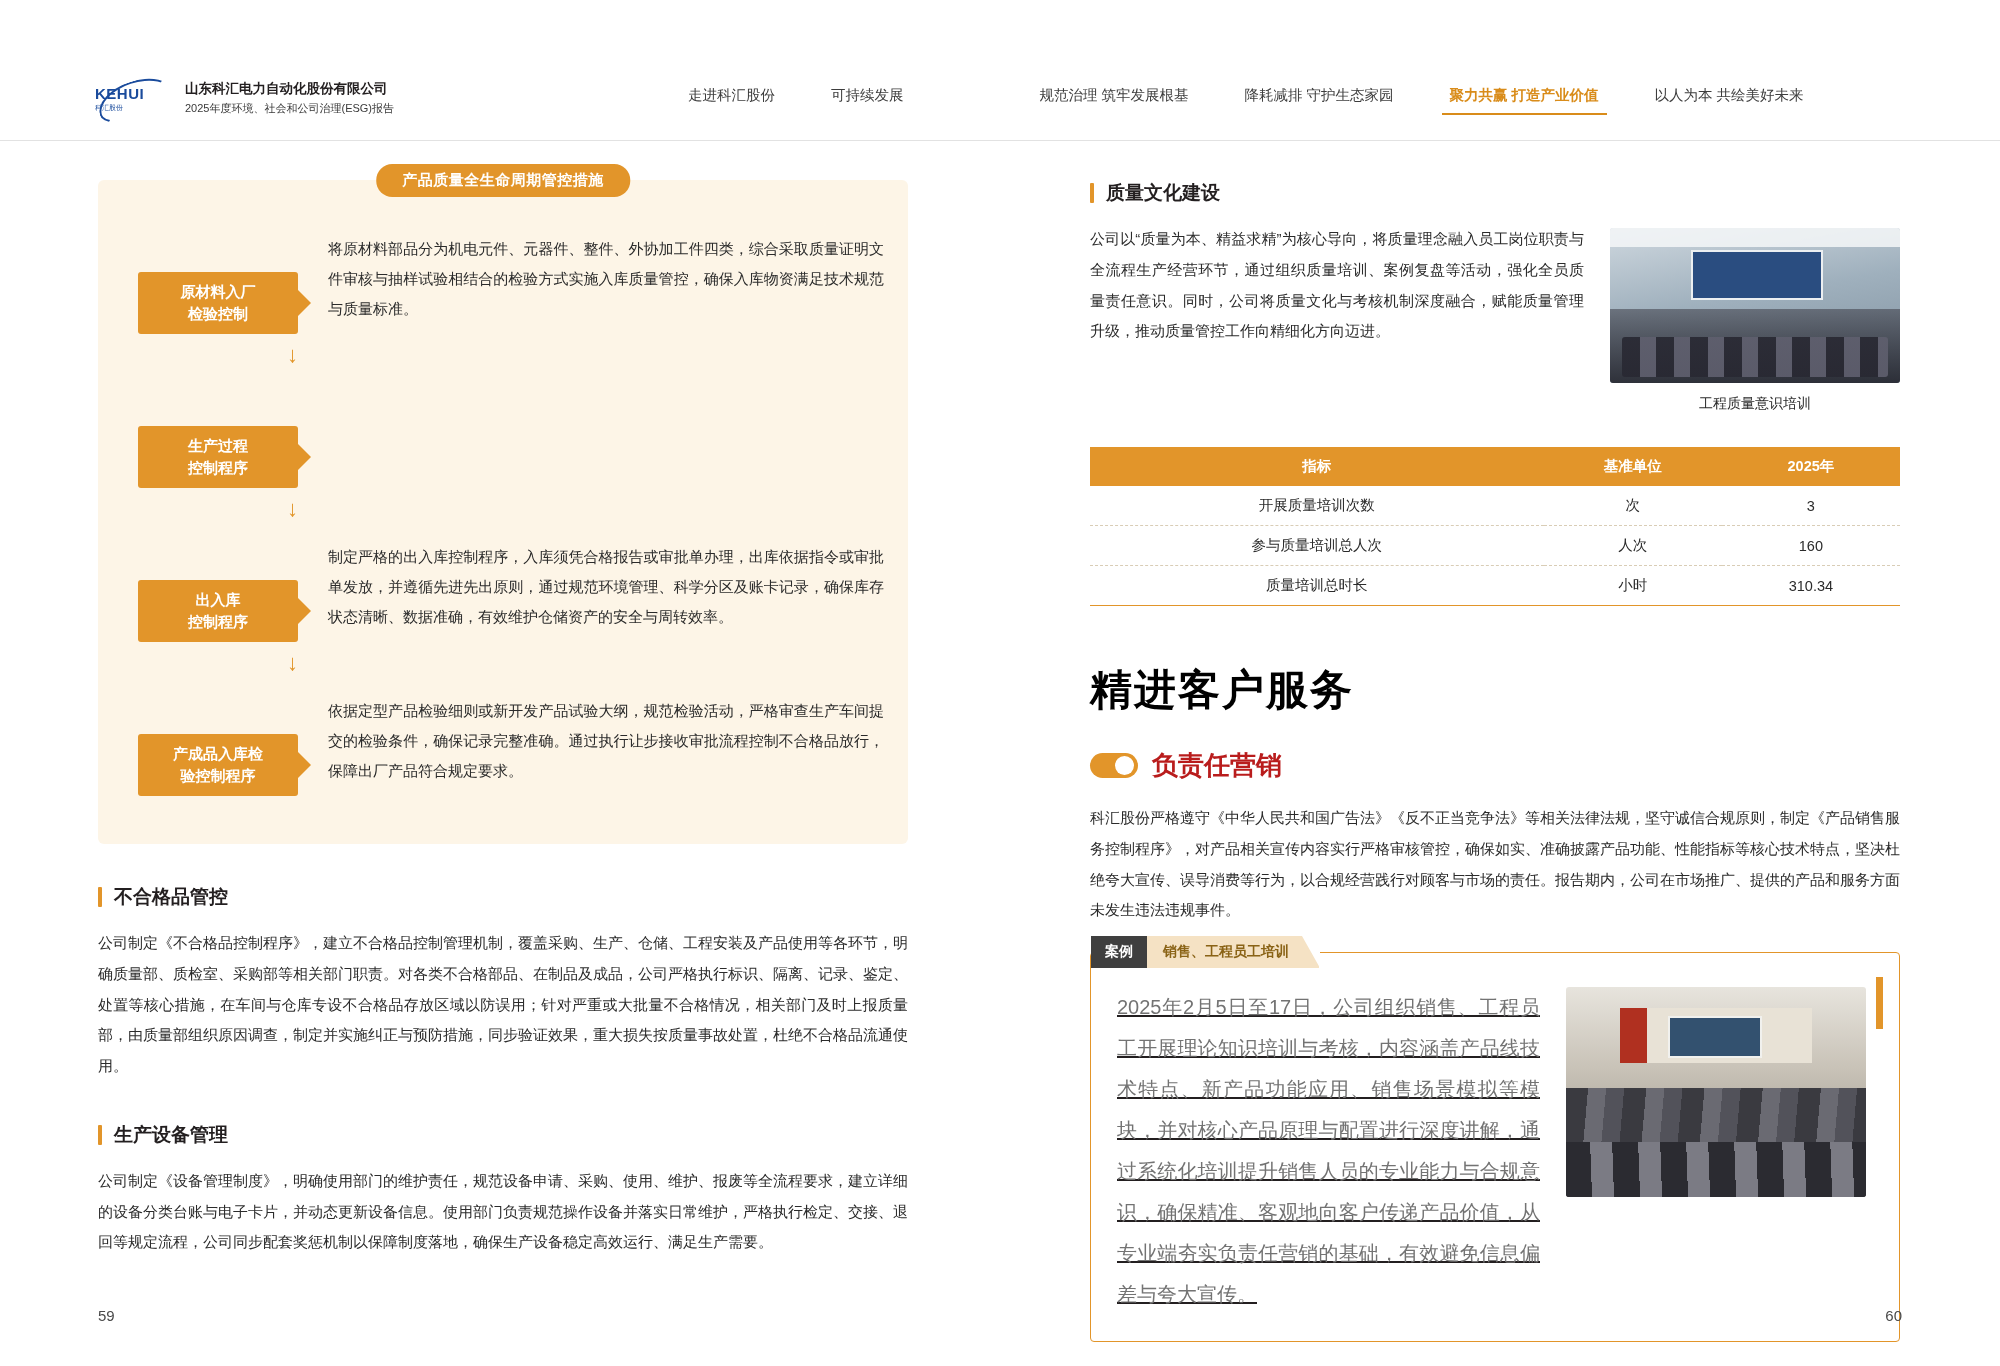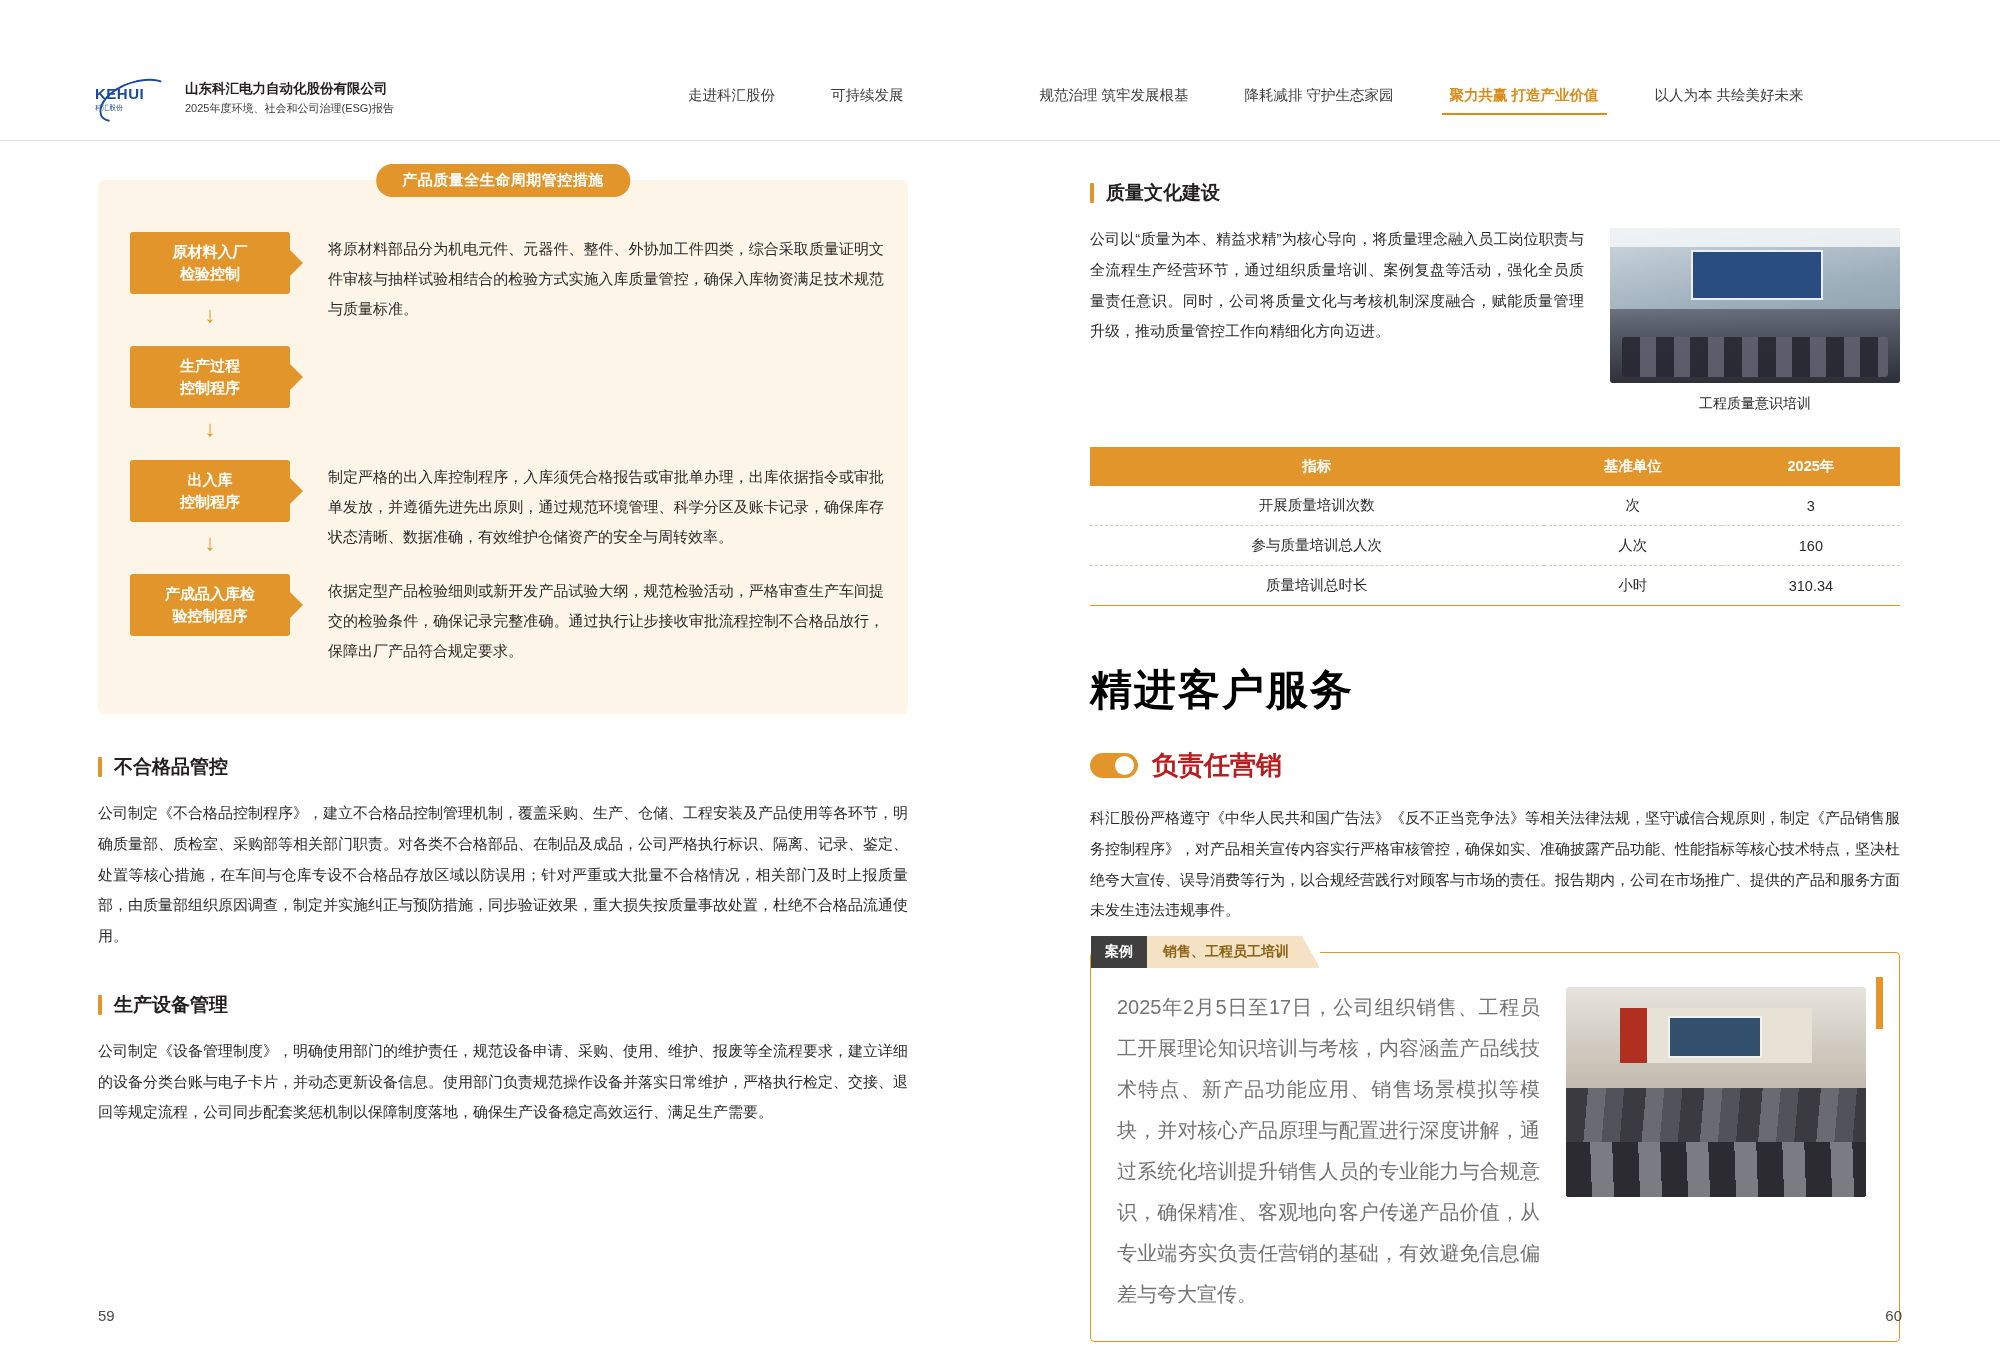--- a/index.html
+++ b/index.html
@@ -147,21 +147,22 @@
   .flow-row {
     display: flex;
     align-items: flex-start;
     margin-bottom: 14px;
   }
   .flow-left {
     width: 176px;
     flex: 0 0 176px;
     display: flex;
     flex-direction: column;
-    align-items: center;
+    align-items: flex-end;
+    margin-top: 40px;
   }
   .flow-tag {
     width: 160px;
     min-height: 62px;
     background: #e2952a;
     color: #fff;
     font-size: 15px;
     font-weight: bold;
     line-height: 1.5;
     display: flex;
@@ -356,20 +357,21 @@
   }
 
   
   .case-box {
     margin-top: 26px;
     border: 1.5px solid #e2952a;
     border-radius: 4px;
     position: relative;
     padding: 34px 33px 26px 26px;
     box-sizing: border-box;
+    text-decoration: underline;
   }
   .case-tab {
     position: absolute;
     top: -17px;
     left: 0;
     height: 32px;
     display: flex;
     align-items: stretch;
   }
   .case-tab .lbl {

